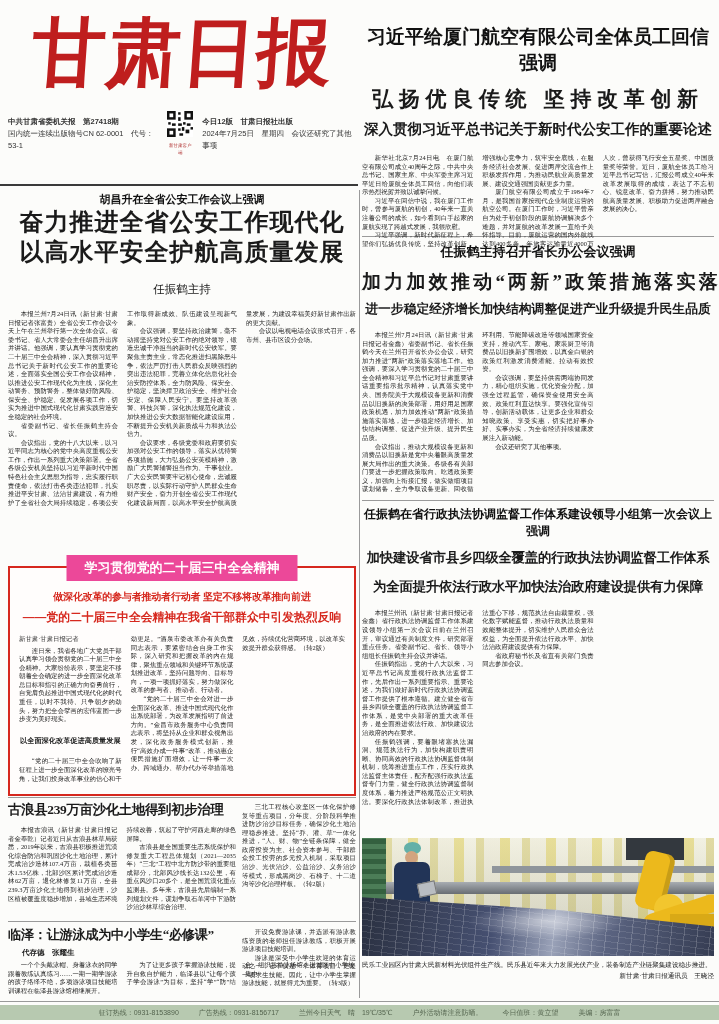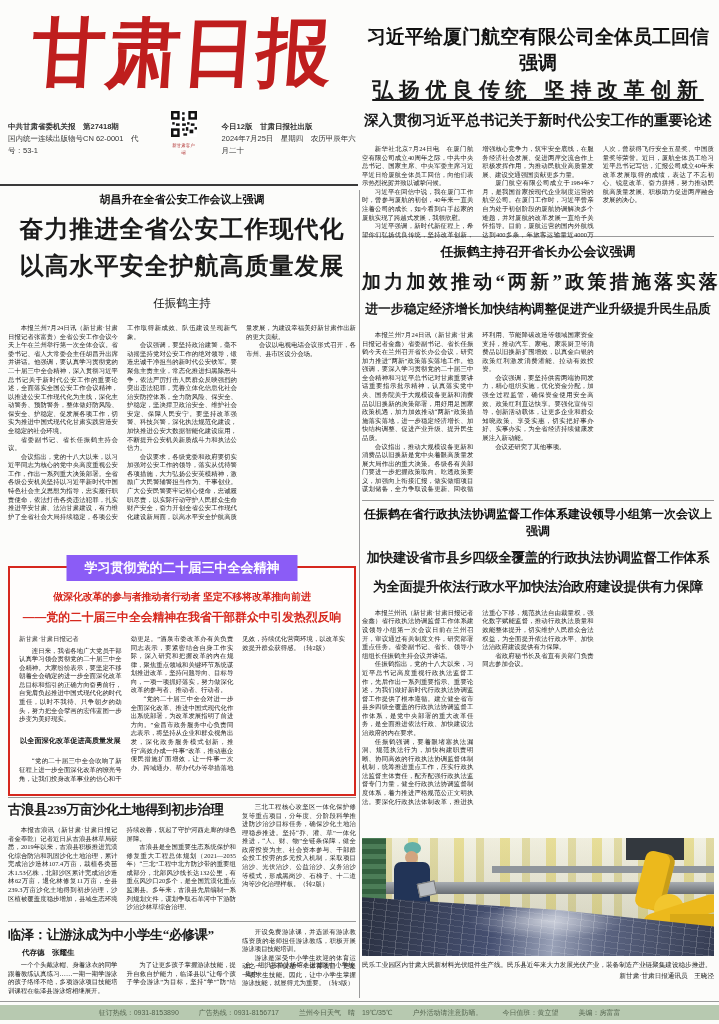--- a/index.html
+++ b/index.html
@@ -7,70 +7,70 @@
         font-family:"Liberation Sans",sans-serif;color:#1a1a1a;}
   .abs{position:absolute;}
   .rule{position:absolute;background:#3a3a3a;}
   .rule.light{background:#9a9a9a;}
 
   
   .masthead{left:8px;top:4px;width:348px;height:178px;text-align:center;}
   .m-title{font-family:"DejaVu Serif",serif;font-weight:900;font-size:74px;line-height:1.3;
            color:#bf1e1e;letter-spacing:1px;transform:skewX(-4deg);white-space:nowrap;}
   .m-pinyin{font-family:"Liberation Serif",serif;font-size:12px;letter-spacing:11px;color:#8a9c90;margin-top:0px;}
-  .m-info{display:flex;justify-content:center;align-items:flex-end;gap:25px;margin-top:11px;
+  .m-info{display:flex;justify-content:center;align-items:center;gap:9px;margin-top:11px;
           font-size:7.5px;line-height:1.6;color:#333;text-align:left;}
   .m-info .b{font-weight:bold;}
   .qr-wrap{text-align:center;}
   .qr-caption{font-size:4.5px;color:#b03030;margin-top:1px;}
 
   
   .kicker{font-weight:bold;text-align:center;color:#111;}
   .cols3{column-count:3;column-gap:9px;column-fill:auto;font-size:6.4px;line-height:1.34;
          text-align:justify;font-family:"Liberation Serif",serif;color:#1c1c1c;}
   .cols2{column-count:2;column-gap:9px;column-fill:auto;font-size:6.4px;line-height:1.34;
          text-align:justify;font-family:"Liberation Serif",serif;color:#1c1c1c;}
   .colN p.para{margin:0;text-indent:2em;}
   p.para{margin:0;text-indent:2em;}
   p.byline{margin:0 0 3px;text-indent:0;color:#333;}
   p.col-subhead{margin:12px 0;text-indent:0;text-align:center;font-weight:bold;
                 font-family:"Liberation Sans",sans-serif;font-size:7.2px;}
 
   
   .xi{left:362px;top:24px;width:352px;text-align:center;}
   .xi .kicker{font-size:19px;}
-  .xi-h1{font-weight:900;font-size:21px;letter-spacing:0.27em;white-space:nowrap;text-decoration:underline;}
+  .xi-h1{font-weight:900;font-size:21px;letter-spacing:0.27em;margin-top:9px;white-space:nowrap;}
   .xi-h2{font-weight:900;font-size:14.5px;margin-top:7px;white-space:nowrap;}
   .xi-body{margin-top:15px;height:96px;}
 
   
   .police{left:8px;top:192px;width:348px;text-align:center;}
   .police .kicker{font-size:11px;}
-  .po-h{font-weight:900;font-size:24px;line-height:1.23;letter-spacing:1px;margin-top:7px;}
+  .po-h{font-weight:900;font-size:24px;line-height:1.23;letter-spacing:1px;}
   .presider{font-size:11.5px;margin-top:16px;}
   .po-body{margin-top:13px;height:212px;}
 
   
   .liangxin{left:362px;top:243px;width:352px;text-align:center;}
   .liangxin .kicker{font-size:13px;}
   .lx-h1{font-family:"Liberation Serif",serif;font-weight:900;font-size:19px;letter-spacing:0.17em;
          margin-top:8px;white-space:nowrap;}
   .lx-h2{font-family:"Liberation Serif",serif;font-weight:900;font-size:12.8px;margin-top:6px;white-space:nowrap;}
   .lx-body{margin-top:13px;height:168px;}
 
   
   .law{left:362px;top:506px;width:352px;text-align:center;}
   .law .kicker{font-size:12px;}
   .law-h{font-family:"Liberation Serif",serif;font-weight:900;font-size:13.4px;line-height:1.75;
          margin-top:6px;letter-spacing:-0.2px;white-space:nowrap;}
   .law-body{margin-top:10px;height:200px;}
 
   
   .redbox{left:8px;top:566px;width:344px;height:226px;border:2.5px solid #d6281e;background:#fffdfc;}
-  .badge{position:absolute;top:-13px;left:50%;transform:translateX(-50%);background:#8b5cf6;color:#fff;
+  .badge{position:absolute;top:-13px;left:50%;transform:translateX(-50%);background:#ec4899;color:#fff;
          font-weight:bold;font-size:13px;padding:4px 18px;white-space:nowrap;}
   .rb-h{color:#d6281e;font-weight:900;font-size:10px;text-align:center;margin-top:22px;
         letter-spacing:-0.2px;white-space:nowrap;}
   .rb-sub{color:#d6281e;font-weight:bold;font-size:11.8px;text-align:center;margin-top:6px;white-space:nowrap;}
   .rb-body{margin:9px 9px 0;height:150px;}
 
   
   .split{position:absolute;}
   .split .left-part{width:228px;}
   .split .right-col{position:absolute;right:0;top:2px;width:114px;font-size:6.4px;line-height:1.34;
@@ -153,21 +153,21 @@
             <rect x="15" y="15" width="3" height="3" fill="#111"></rect>
           <rect x="10" y="18" width="3" height="2" fill="#111"></rect>
             <rect x="19" y="13" width="2" height="2" fill="#111"></rect>
           <rect x="1" y="9" width="2" height="2" fill="#111"></rect>
             <rect x="4" y="10" width="3" height="2" fill="#111"></rect>
         </svg>
         <div class="qr-caption">新甘肃客户端</div>
       </div>
       <div>
         <div class="b">今日12版　甘肃日报社出版</div>
-        <div>2024年7月25日　星期四　农历甲辰年六月二十</div>
+        <div>2024年7月25日　星期四　会议还研究了其他事项</div>
       </div>
     </div>
   </div>
 
   <div class="rule" style="left:0;top:184px;width:358px;height:2px;"></div>
   <div class="rule light" style="left:359px;top:190px;width:1px;height:808px;"></div>
   <div class="rule light" style="left:362px;top:236px;width:352px;height:1px;"></div>
   <div class="rule light" style="left:362px;top:500px;width:352px;height:1px;"></div>
   <div class="rule light" style="left:8px;top:797px;width:348px;height:1px;"></div>
   <div class="rule light" style="left:8px;top:921px;width:348px;height:1px;"></div>

